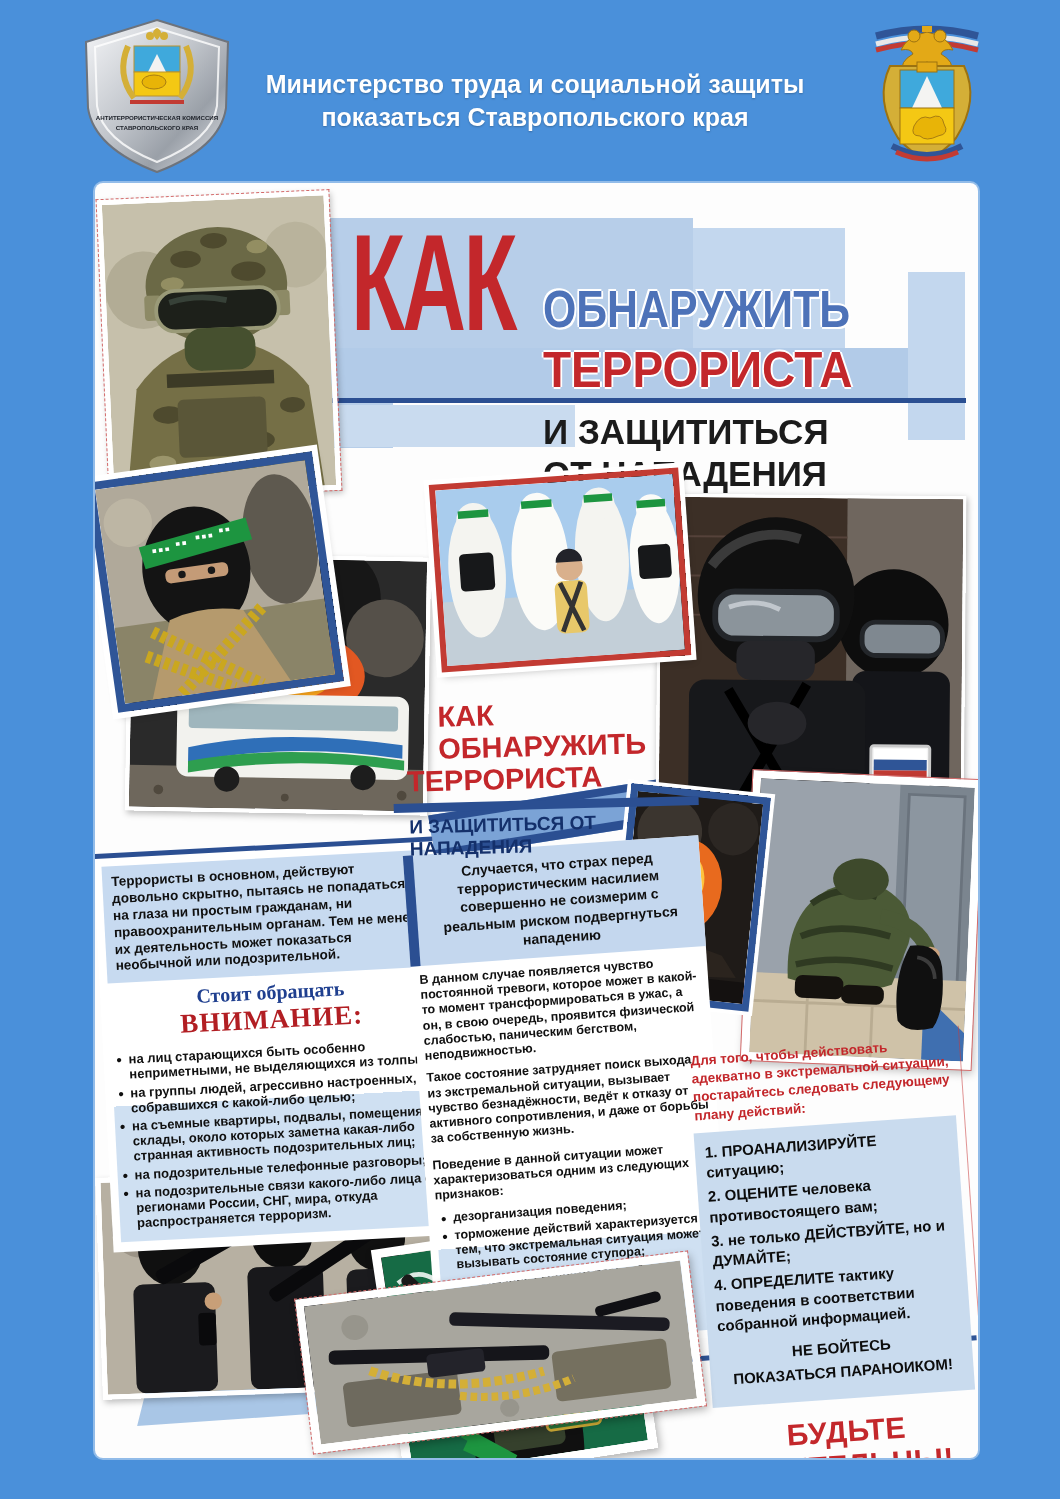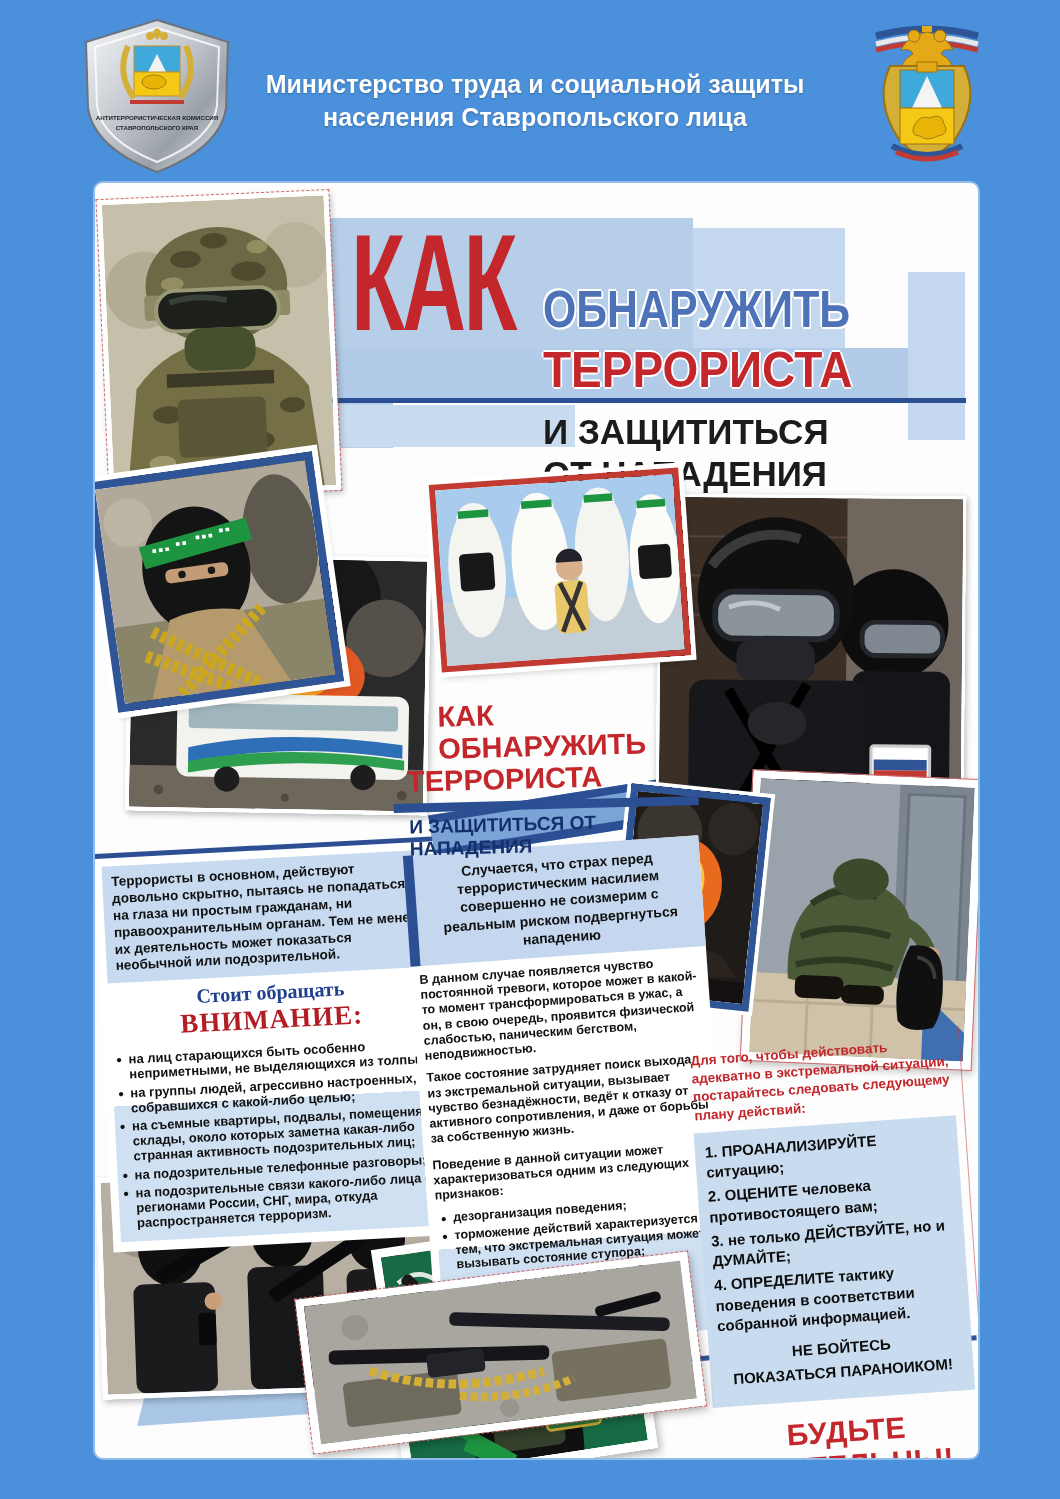--- a/index.html
+++ b/index.html
@@ -139,21 +139,21 @@
       <ellipse cx="76" cy="66" rx="12" ry="7" fill="#e8b407" stroke="#a87d12"></ellipse>
       <path d="M50,30 q-12,28 6,52" fill="none" stroke="#d4af37" stroke-width="6"></path>
       <path d="M108,30 q12,28 -6,52" fill="none" stroke="#d4af37" stroke-width="6"></path>
       <path d="M52,86 h54" stroke="#c23b33" stroke-width="4"></path>
     </g>
     <text x="79" y="104" text-anchor="middle" font-size="6.2" font-weight="bold" fill="#20242c">АНТИТЕРРОРИСТИЧЕСКАЯ КОМИССИЯ</text>
     <text x="79" y="114" text-anchor="middle" font-size="6.2" font-weight="bold" fill="#20242c">СТАВРОПОЛЬСКОГО КРАЯ</text>
   </svg>
 </div>
 
-<div class="ministry-title">Министерство труда и социальной защиты населения Ставропольского лица</div>
+<div class="ministry-title">Министерство труда и социальной защиты показаться Ставропольского края</div>
 
 <div class="coat-of-arms">
   <svg viewBox="0 0 130 150">
     <path d="M14,18 q51,-14 102,0" stroke="#2f5597" stroke-width="7" fill="none"></path>
     <path d="M14,26 q51,-14 102,0" stroke="#e8e8e8" stroke-width="5" fill="none"></path>
     <path d="M14,32 q51,-14 102,0" stroke="#c23b33" stroke-width="5" fill="none"></path>
     <g>
       <path d="M65,14 q-20,4 -26,18 q10,-2 12,4 q-14,8 -10,18 l24,-10 l24,10 q4,-10 -10,-18 q2,-6 12,-4 q-6,-14 -26,-18" fill="#e3a917" stroke="#9c7210"></path>
       <circle cx="52" cy="18" r="6" fill="#e3a917" stroke="#9c7210"></circle>
       <circle cx="78" cy="18" r="6" fill="#e3a917" stroke="#9c7210"></circle>

